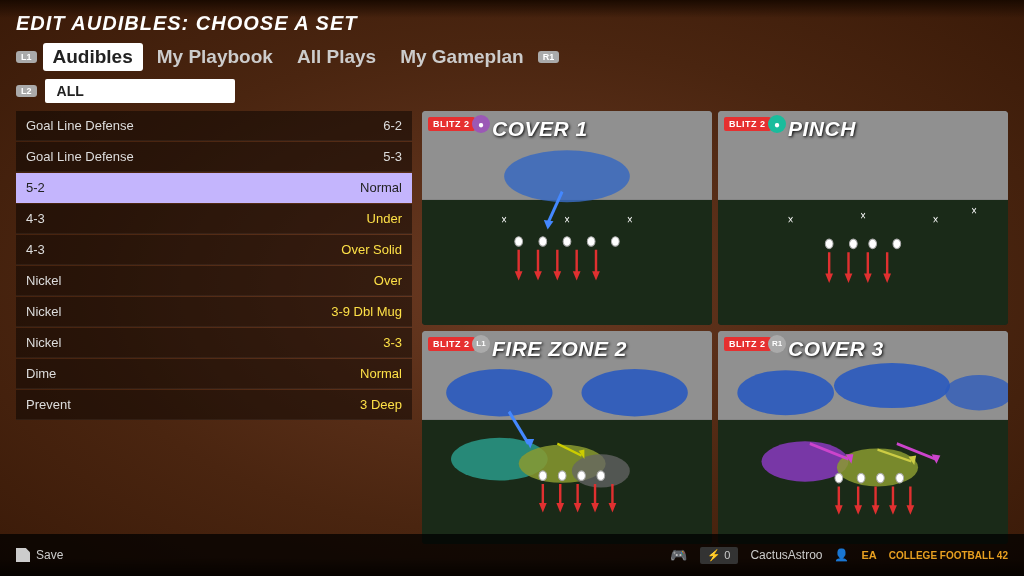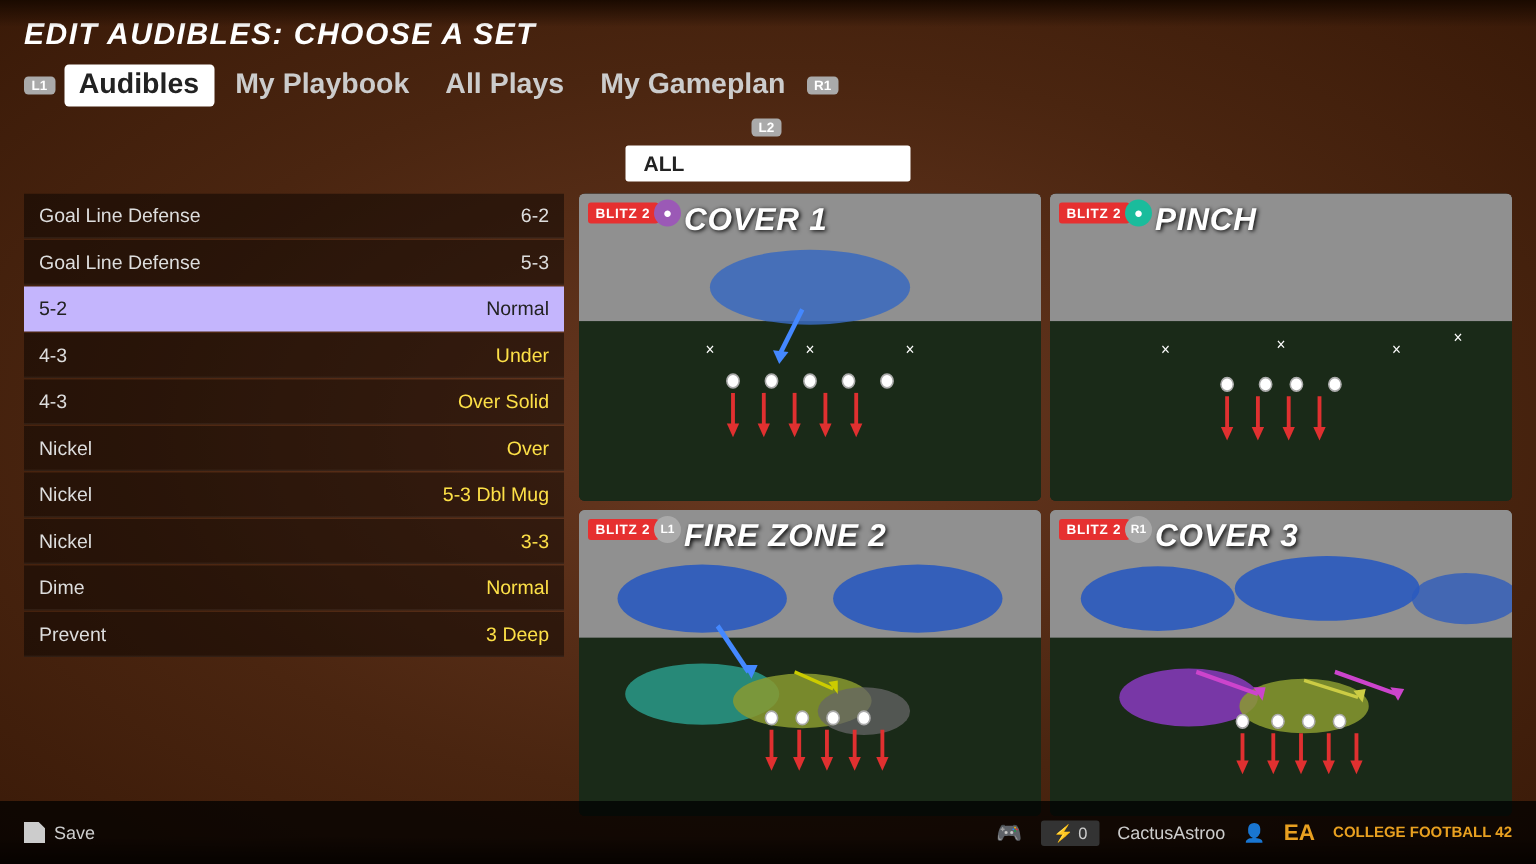--- a/index.html
+++ b/index.html
@@ -82,21 +82,20 @@
       color: #222;
     }
 
     
     .filter-row {
       display: flex;
       align-items: center;
       padding: 4px 16px;
       gap: 6px;
       flex-shrink: 0;
-      flex-direction: column;
     }
     .btn-badge.l2 { background: #aaa; }
     .filter-select {
       background: #fff;
       color: #222;
       font-size: 14px;
       font-weight: 600;
       padding: 4px 12px;
       border: none;
       width: 190px;
@@ -107,21 +106,21 @@
     .content {
       display: flex;
       flex: 1;
       padding: 4px 16px 32px 16px;
       gap: 10px;
       overflow: hidden;
     }
 
     
     .play-list {
-      width: 360px;
+      width: 396px;
       flex-shrink: 0;
       display: flex;
       flex-direction: column;
       gap: 1px;
       overflow: hidden;
     }
     .play-item {
       display: flex;
       justify-content: space-between;
       align-items: center;
@@ -257,21 +256,21 @@
     }
     .score-badge {
       background: #333;
       padding: 2px 8px;
       border-radius: 2px;
       font-size: 11px;
       color: #ccc;
     }
     .brand-logo {
       color: #e8a020;
-      font-size: 15px;
+      font-size: 11px;
       font-weight: 900;
     }
   </style>
 </head>
 <body>
 
 <div class="bg"></div>
 <div class="torn-top"></div>
 <div class="torn-bottom"></div>
 
@@ -317,21 +316,21 @@
       <div class="play-item">
         <span class="formation">4-3</span>
         <span class="play-name gray">Over Solid</span>
       </div>
       <div class="play-item">
         <span class="formation">Nickel</span>
         <span class="play-name gray">Over</span>
       </div>
       <div class="play-item">
         <span class="formation">Nickel</span>
-        <span class="play-name gray">5-3 Dbl Mug</span>
+        <span class="play-name gray">3-9 Dbl Mug</span>
       </div>
       <div class="play-item">
         <span class="formation">Nickel</span>
         <span class="play-name gray">3-3</span>
       </div>
       <div class="play-item">
         <span class="formation">Dime</span>
         <span class="play-name gray">Normal</span>
       </div>
       <div class="play-item">

